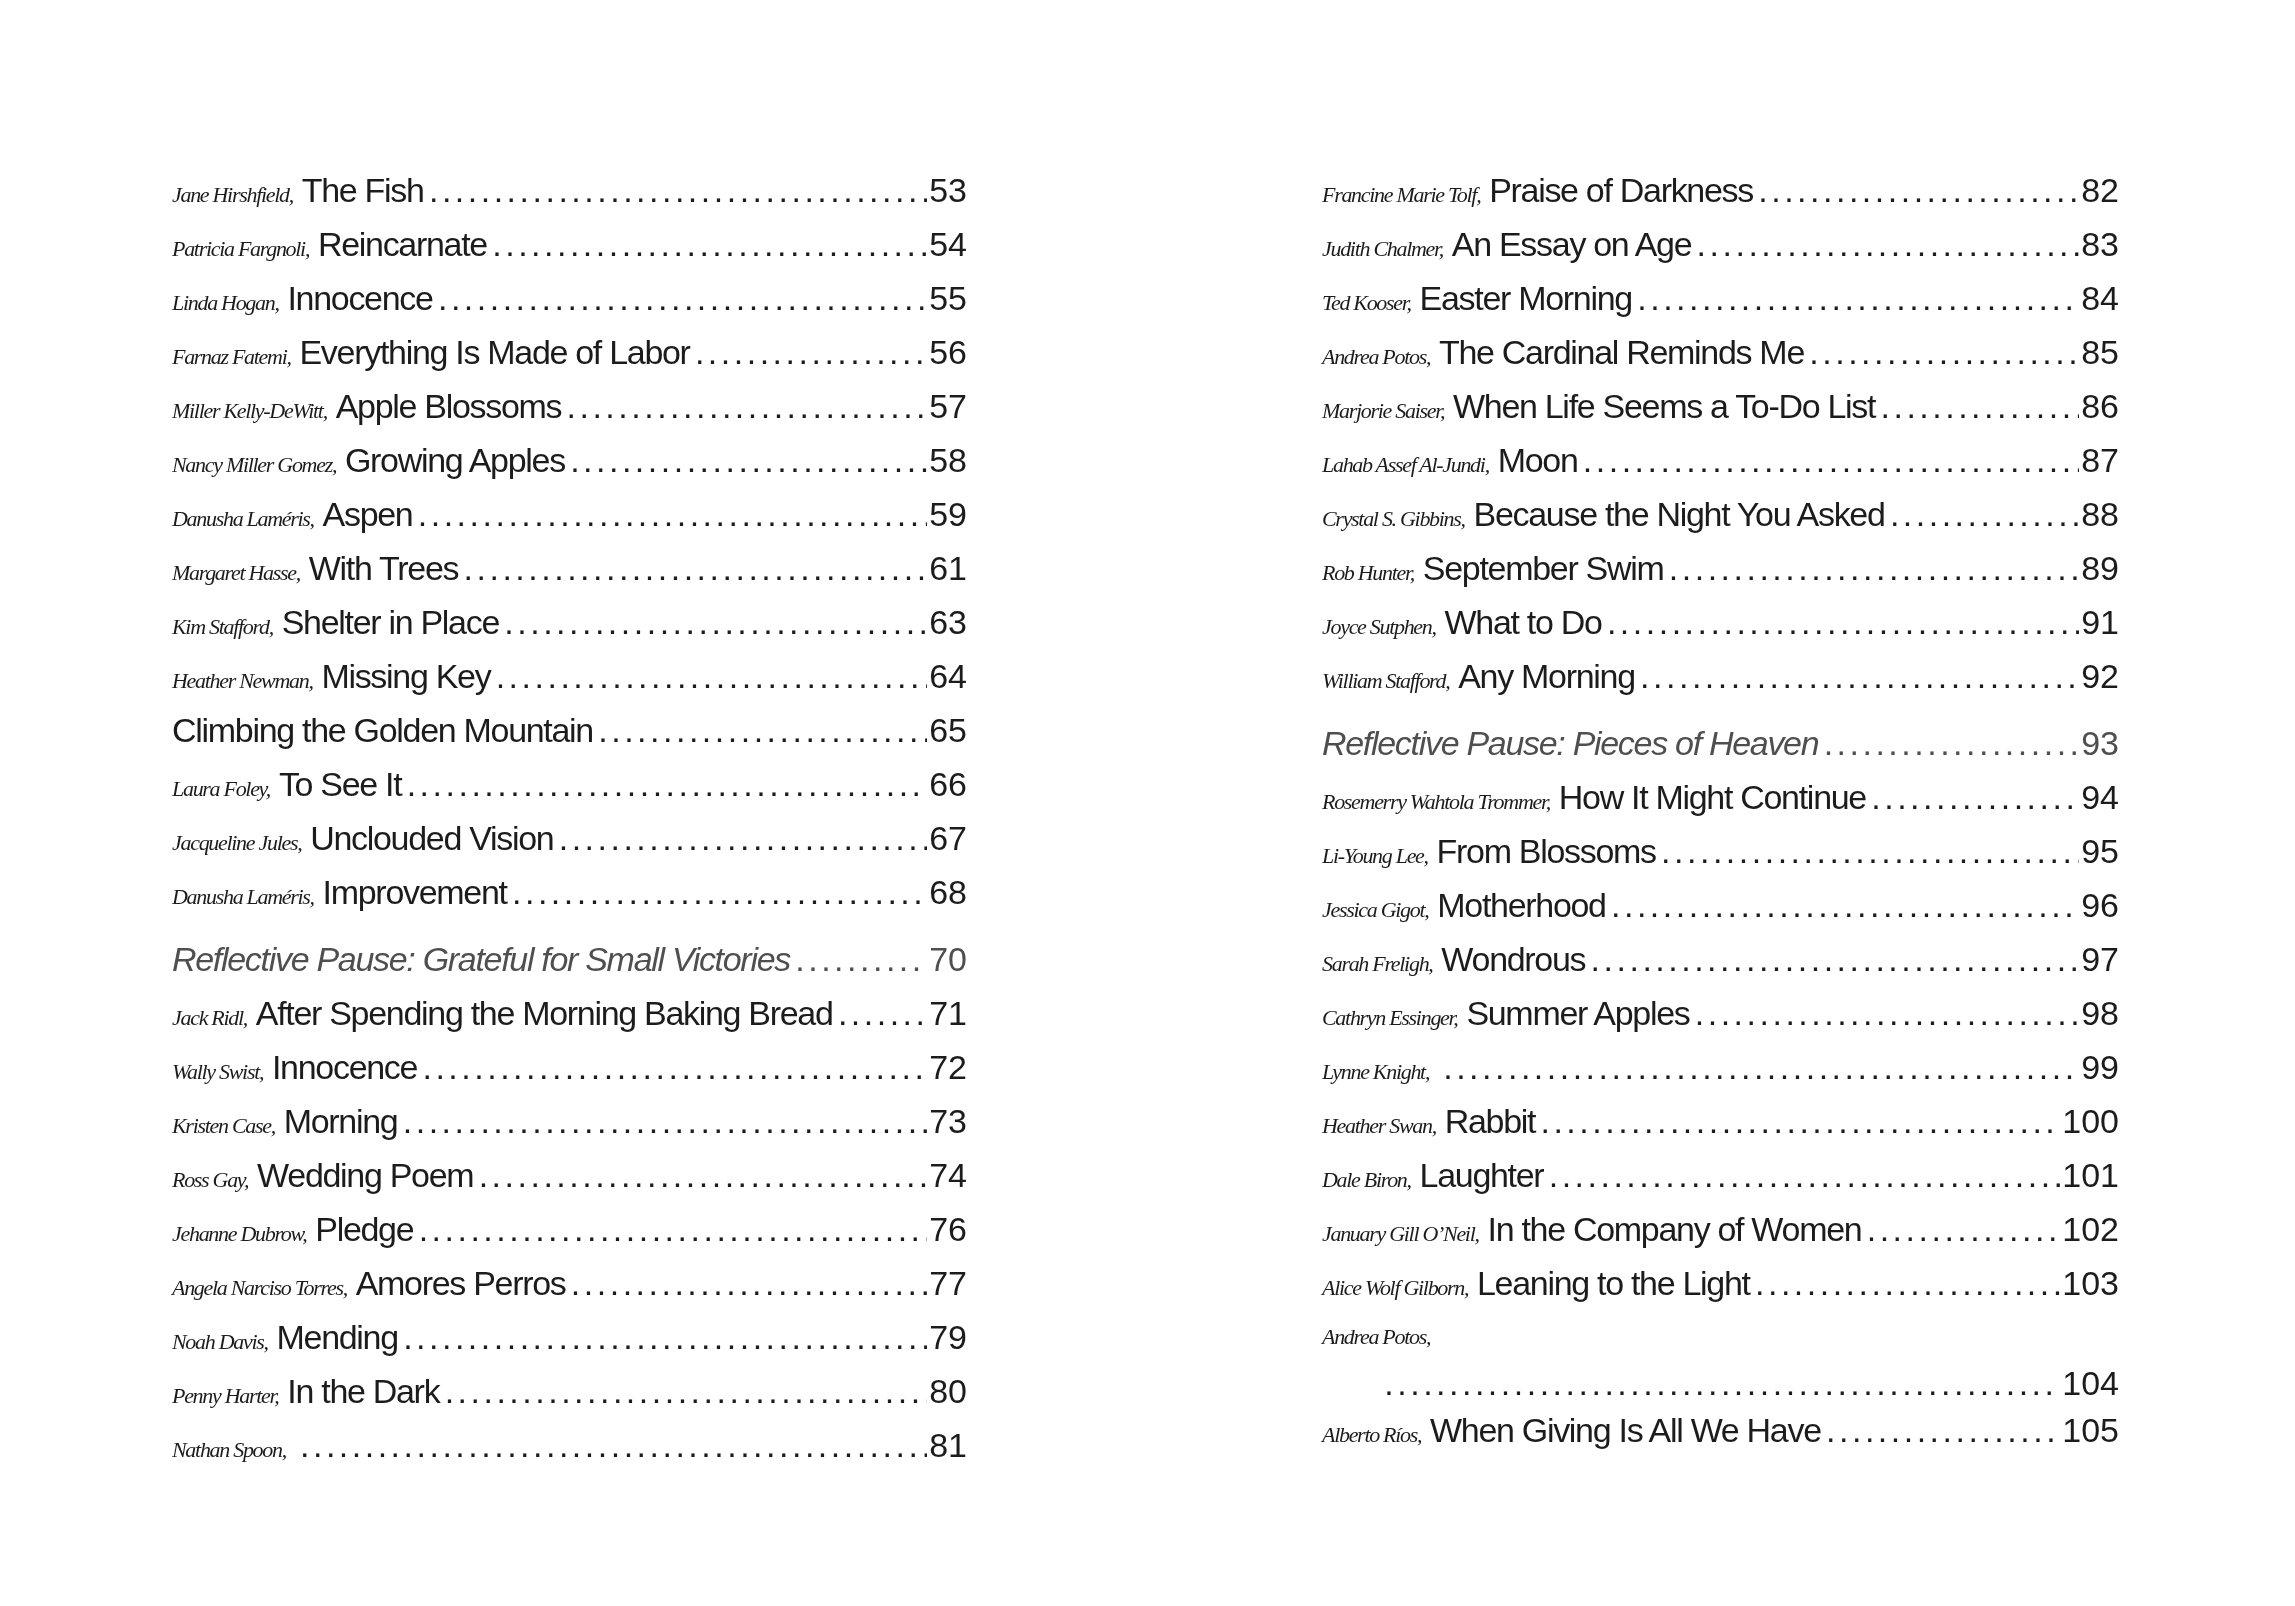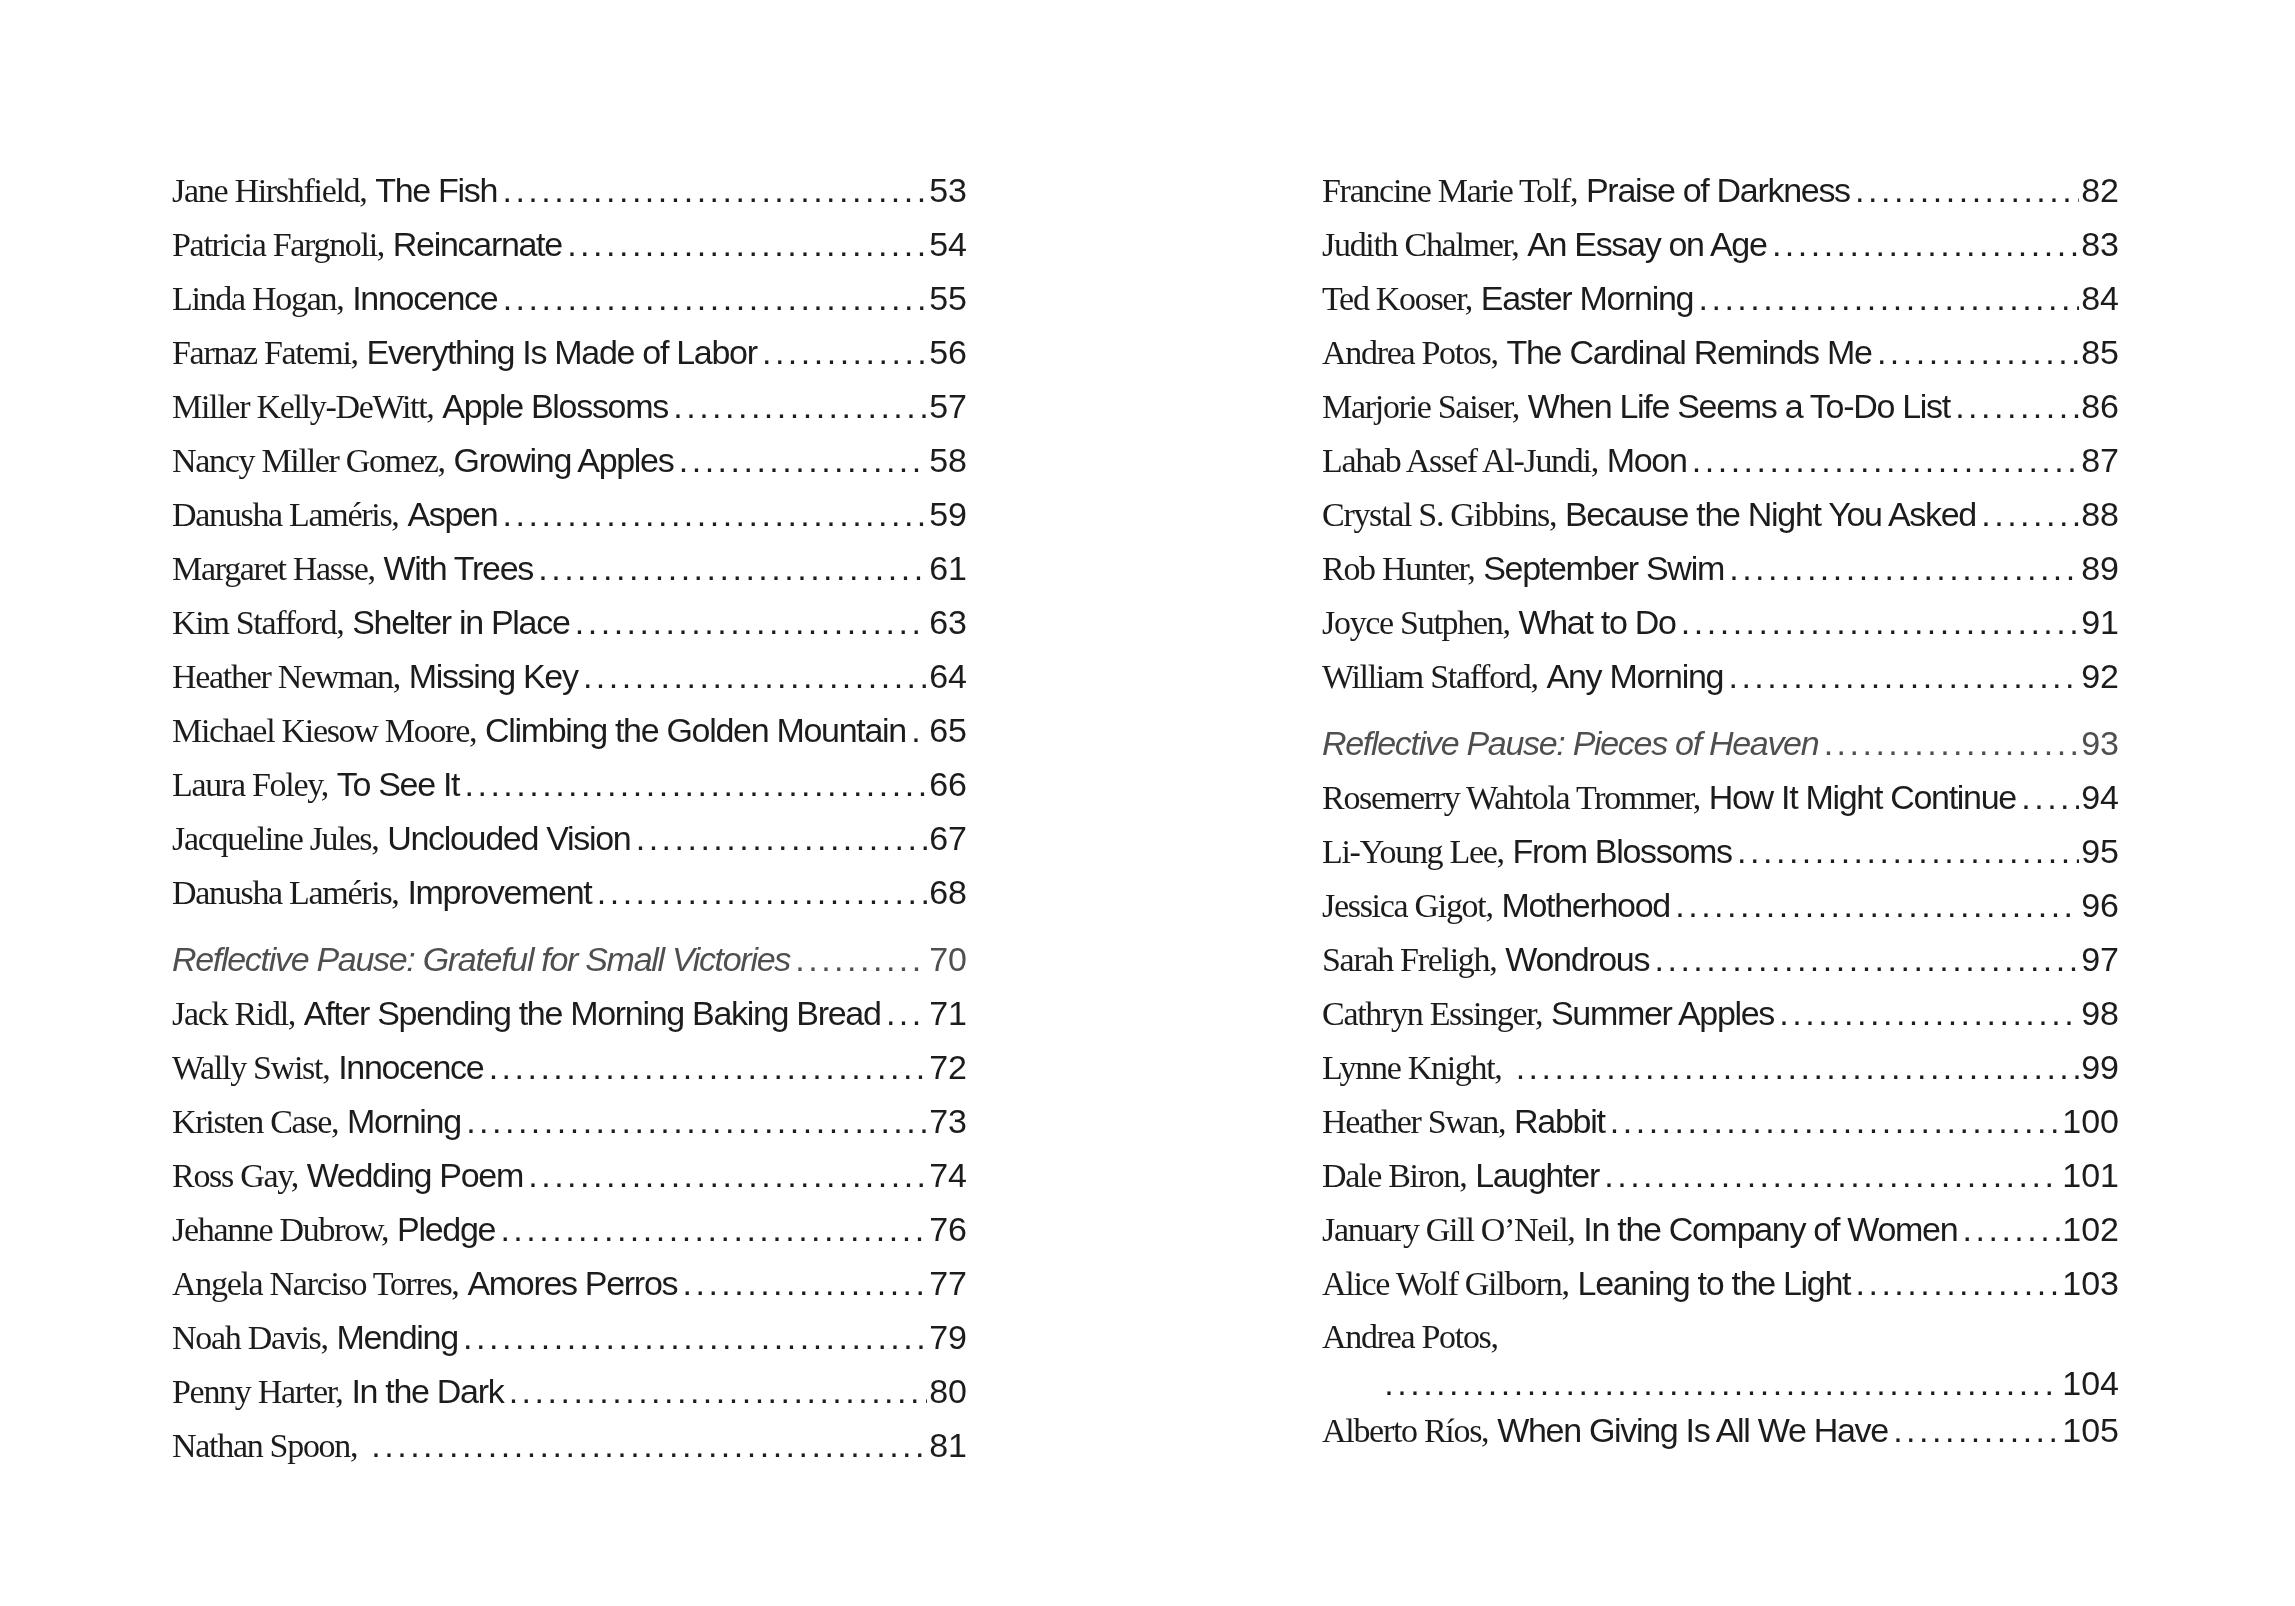--- a/index.html
+++ b/index.html
@@ -27,21 +27,22 @@
     align-items: baseline;
     height: 54px;
     line-height: 54px;
     font-size: 34px;
     color: var(--text, #1c1c1c);
     font-family: "Liberation Sans", sans-serif;
     white-space: nowrap;
   }
   .author {
     font-family: "Liberation Serif", serif;
-    font-size: 34px;
+    font-style: italic;
+    font-size: 22px;
     letter-spacing: -1.3px;
     flex: 0 0 auto;
     margin-right: 8.8px;
   }
   .title {
     font-family: "Liberation Sans", sans-serif;
     letter-spacing: -1.3px;
     flex: 0 0 auto;
   }
   .dots {
@@ -125,21 +126,20 @@
         <span class="dots">........................................................................................................................</span>
         <span class="pagenum">63</span>
       </div>
       <div class="entry">
         <span class="author">Heather Newman,</span>
         <span class="title">Missing Key</span>
         <span class="dots">........................................................................................................................</span>
         <span class="pagenum">64</span>
       </div>
       <div class="entry">
-        <span class="author">Michael Kiesow Moore,</span>
         <span class="title">Climbing the Golden Mountain</span>
         <span class="dots">........................................................................................................................</span>
         <span class="pagenum">65</span>
       </div>
       <div class="entry">
         <span class="author">Laura Foley,</span>
         <span class="title">To See It</span>
         <span class="dots">........................................................................................................................</span>
         <span class="pagenum">66</span>
       </div>

